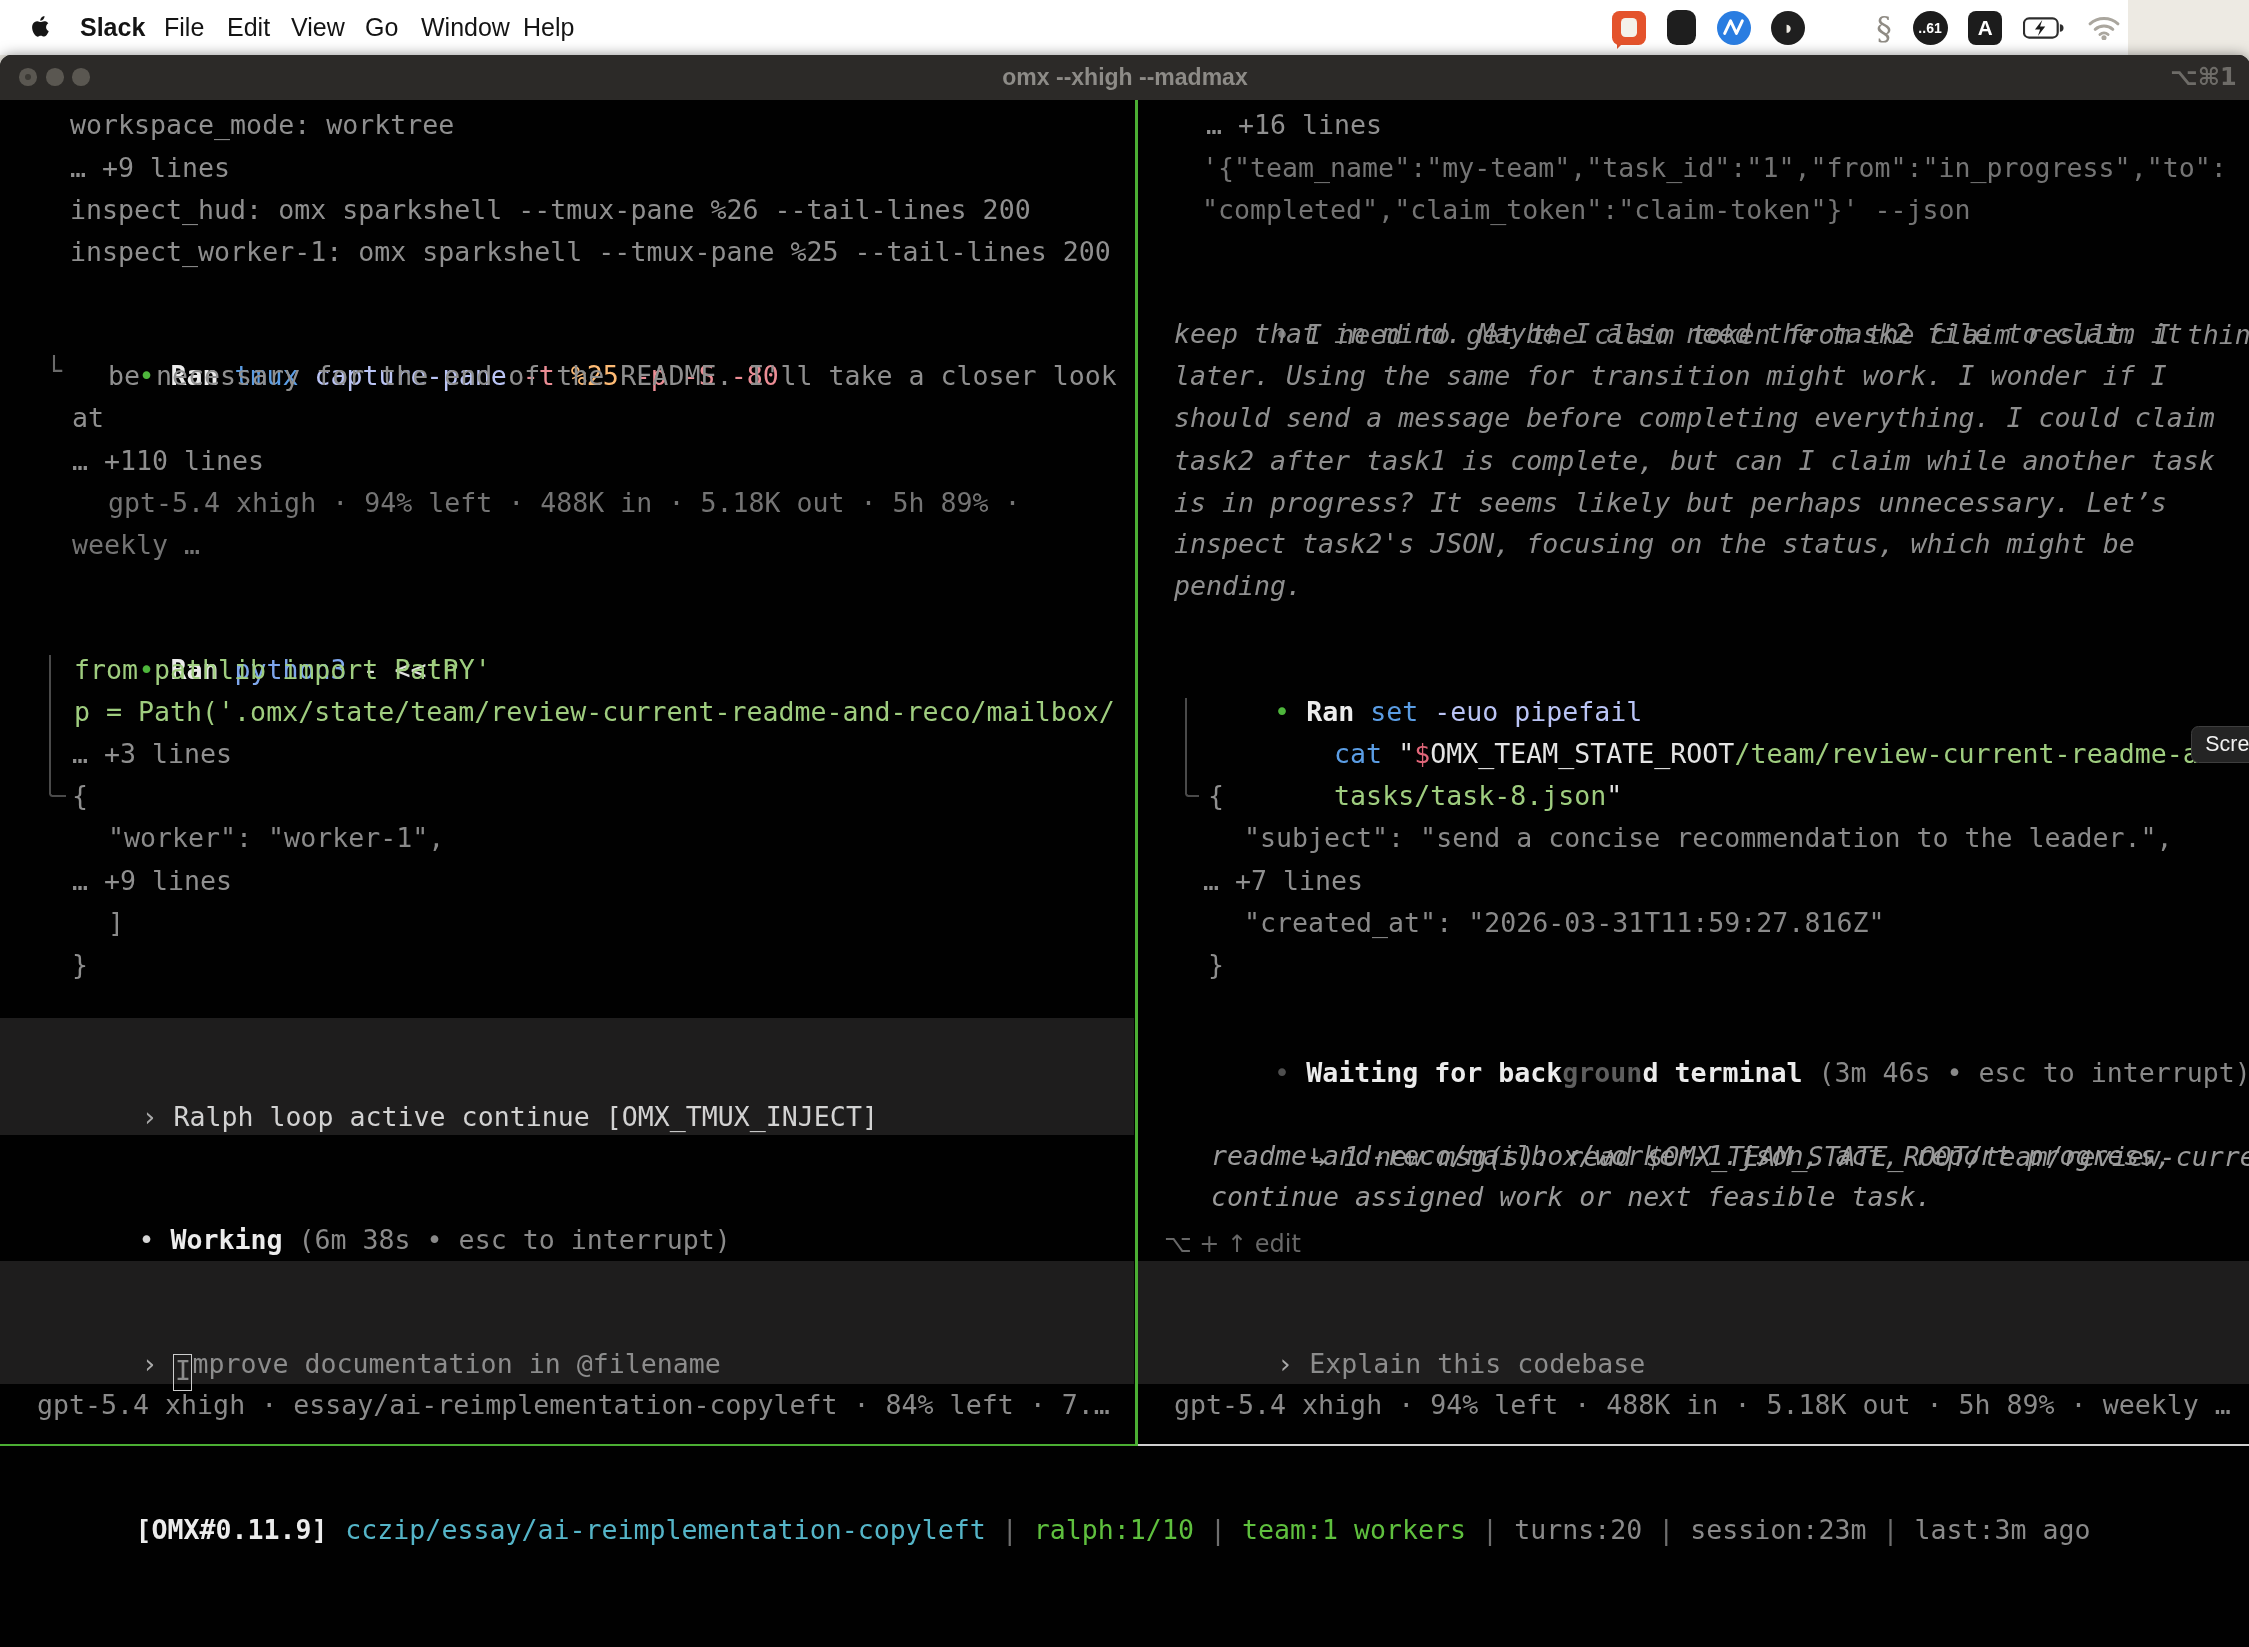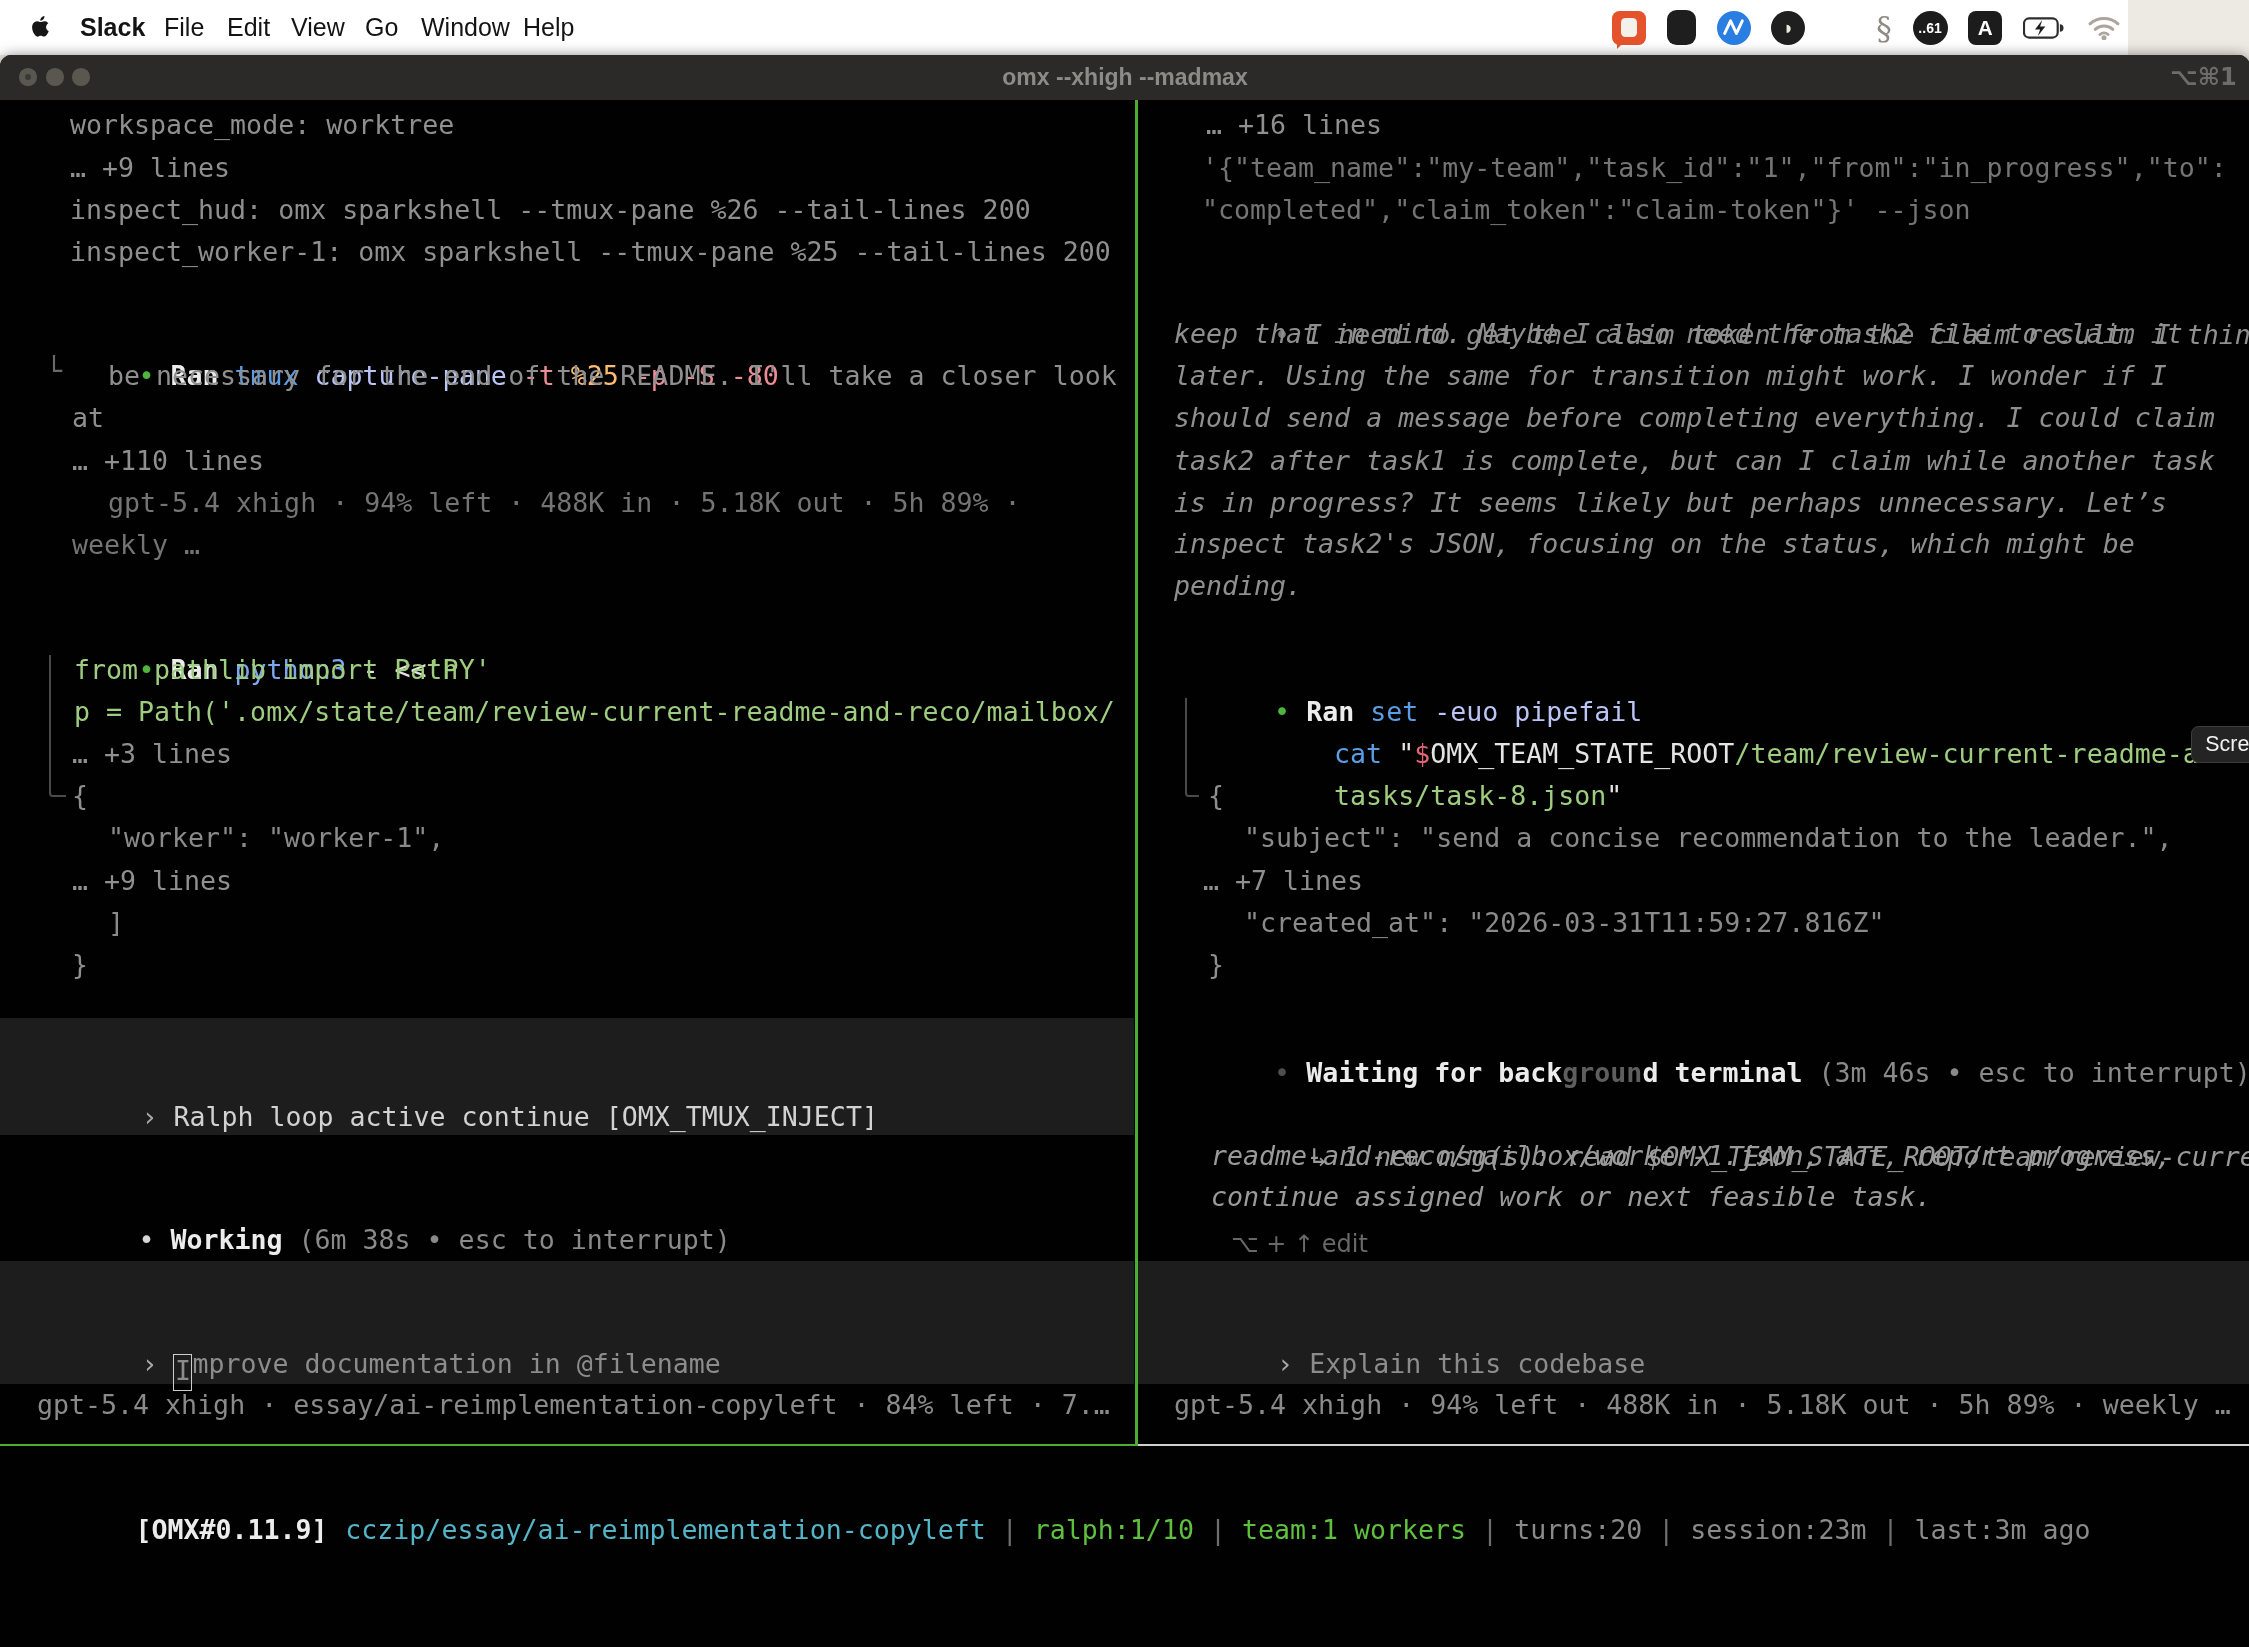--- a/index.html
+++ b/index.html
@@ -223,21 +223,21 @@
 
       <div class="ln" style="left:1146px;top:910px">
         <span class="dimb">• </span><span class="wt">Waiting for back</span><span class="shim">groun</span><span class="wt">d terminal</span><span class="sg"> (3m 46s • esc to interrupt)</span>
       </div>
 
       <div class="ln it" style="left:1183px;top:994px;color:#9a9a9a">
         <span>↳ </span><span>1 new msg(s): read $OMX_TEAM_STATE_ROOT/team/review-current-</span>
       </div>
       <div class="ln it" style="left:1211px;top:1035px;color:#9a9a9a">readme-and-reco/mailbox/worker-1.json, act, report progress,</div>
       <div class="ln it" style="left:1211px;top:1076px;color:#9a9a9a">continue assigned work or next feasible task.</div>
-      <div class="ln editline" style="left:1231px;top:1123px">⌥ + ↑ edit</div>
+      <div class="ln editline" style="left:1164px;top:1123px">⌥ + ↑ edit</div>
 
       <div class="band" style="left:1138px;top:1161px;width:1112px;height:123px"></div>
       <div class="ln" style="left:1149px;top:1201px">
         <span class="chev">› </span><span style="color:#8c8c8c">Explain this codebase</span>
       </div>
       <div class="ln sg" style="left:1174px;top:1284px">gpt-5.4 xhigh · 94% left · 488K in · 5.18K out · 5h 89% · weekly …</div>
 
       <div class="ln" style="left:7.4px;top:1367px">
         <span class="wt" style="padding-right:17.7px">[OMX#0.11.9]</span><span class="cy">cczip/essay/ai-reimplementation-copyleft</span><span class="sep"> | </span><span class="stg">ralph:1/10</span><span class="sep"> | </span><span class="stg">team:1 workers</span><span class="sep"> | </span><span class="sg">turns:20</span><span class="sep"> | </span><span class="sg">session:23m</span><span class="sep"> | </span><span class="sg">last:3m ago</span>
       </div>

